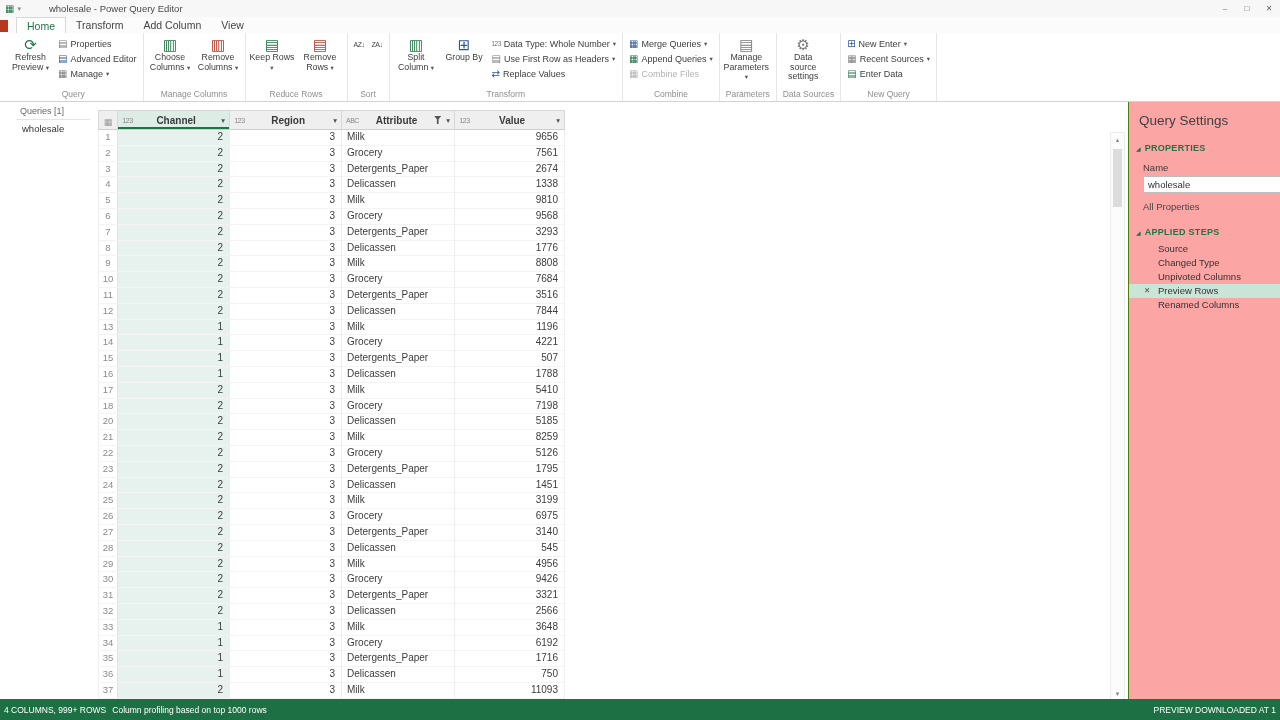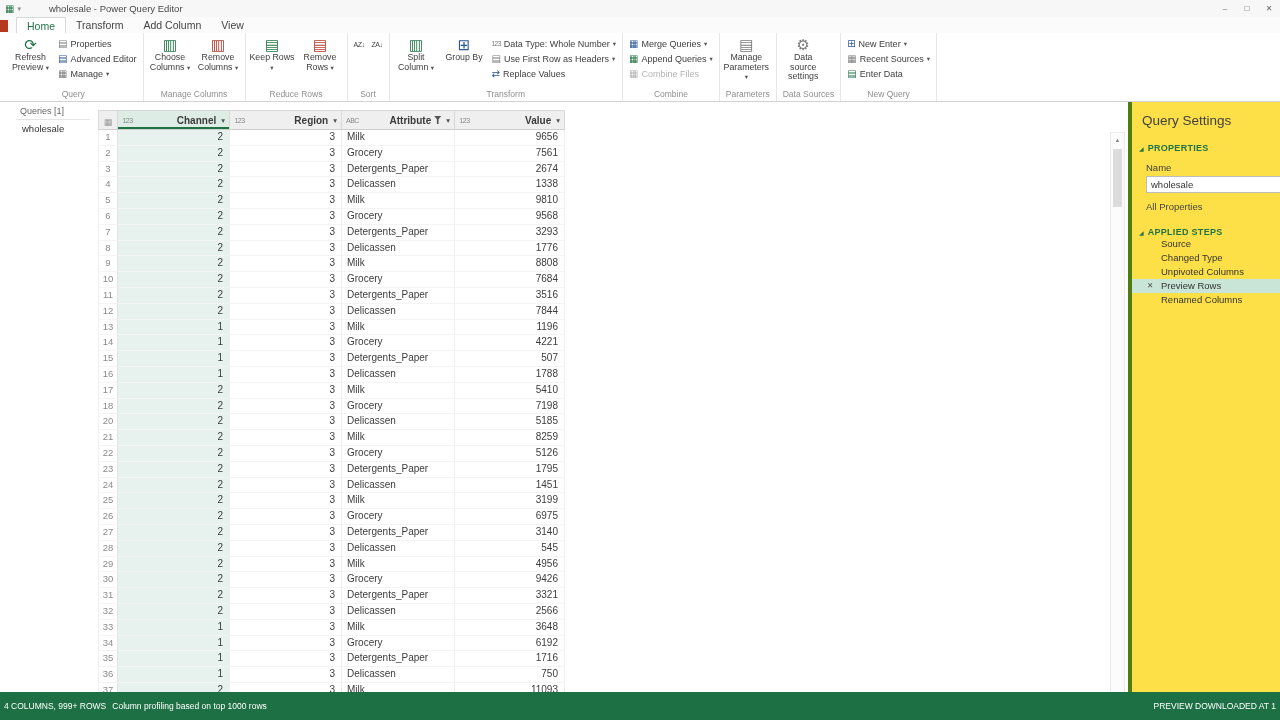--- a/index.html
+++ b/index.html
@@ -57,58 +57,58 @@
 
   .grid{position:absolute;left:90px;right:152px;top:0;bottom:0;background:#fff;overflow:hidden;}
   table.pq{border-collapse:separate;border-spacing:0;table-layout:fixed;margin:8px 0 0 8px;width:467px;}
   th{background:#efefef;border-top:1px solid #d8d8d8;border-right:1px solid #d8d8d8;
      border-bottom:1px solid #cfcfcf;padding:0;font-weight:normal;}
   th.corner{border-left:1px solid #d8d8d8;text-align:center;}
   .corner-ic{font-size:9px;color:#9a9a9a;}
   th.sel{background:#ddece5;box-shadow:inset 0 -2px 0 var(--accent,#217346);}
   .h-wrap{display:flex;align-items:center;height:17px;padding:0 3px 0 4px;gap:3px;}
   .type-ic{font-size:7px;color:#888;letter-spacing:-0.5px;min-width:11px;}
-  .col-name{font-size:10px;font-weight:700;color:#3a3a3a;flex:1;text-align:right;
+  .col-name{font-size:10px;font-weight:700;color:#3a3a3a;flex:1;text-align:center;
             white-space:nowrap;overflow:hidden;}
   .hdd{font-size:7.5px;color:#555;padding:0 1px 0 2px;}
   .funnel{width:7px;height:8px;background:#555;
           clip-path:polygon(0 0,100% 0,62% 42%,62% 100%,38% 100%,38% 42%);}
   td{font-size:10px;color:#3c3c3c;height:14.8px;line-height:14.8px;padding:0 6px 0 5px;
      border-right:1px solid #eeeeee;border-bottom:1px solid #f4f4f4;white-space:nowrap;overflow:hidden;}
   td.rn{color:#8a8a8a;text-align:center;padding:0 2px;border-right:1px solid #e3e3e3;
         border-left:1px solid #f0f0f0;font-size:9.5px;}
   .c-num{text-align:right;}
   .c-text{text-align:left;}
   .c-channel{background:var(--column-selected-bg,#e7f2ee);}
 
   .vscroll{position:absolute;top:30px;right:3px;bottom:6px;width:15px;background:#fcfcfc;
            border:1px solid #ececec;}
   .sb-btn{height:14px;display:flex;align-items:center;justify-content:center;font-size:6px;color:#8a8a8a;}
   .sb-btn.down{position:absolute;bottom:0;left:0;right:0;}
   .sb-thumb{position:absolute;top:16px;left:2px;right:2px;height:58px;background:#dcdcdc;}
 
   
-  .settings{position:absolute;right:0;top:0;bottom:0;width:152px;background:#fde047;
-            border-left:4px solid #4d7c0f;overflow:hidden;}
+  .settings{position:absolute;right:0;top:0;bottom:0;width:152px;background:#fca5a5;
+            border-left:1px solid #4d7c0f;overflow:hidden;}
   .qs-title{font-size:13.5px;color:#404040;padding:11px 0 0 10px;}
   .qs-sec{display:flex;align-items:center;gap:4px;padding-left:7px;margin-top:15px;}
   .tri{font-size:6px;color:var(--accent,#217346);}
   .qs-sec-label{font-size:9px;font-weight:700;color:var(--accent,#217346);letter-spacing:.3px;}
   .qs-name-label{font-size:9.5px;color:#3c3c3c;margin:9px 12px 0 14px;}
   .qs-name-input{display:block;margin:3px 0 0 14px;width:152px;height:17px;border:1px solid #bdbdbd;
                  font-size:9.5px;padding:0 4px;color:#333;background:#fff;font-family:inherit;}
   .qs-link{font-size:9.5px;color:#444;margin:8px 0 0 14px;}
-  .steps-list{}
+  .steps-list{margin-top:5px;}
   .step{position:relative;height:14px;line-height:14px;font-size:9.5px;color:#333;
         padding-left:29px;white-space:nowrap;}
   .step.sel{background:var(--step-selected-bg,#c9e5d8);}
   .step-x{position:absolute;left:15px;top:0;font-size:7.5px;color:#444;}
 
   
-  .statusbar{position:absolute;left:0;right:0;bottom:0;height:28px;background:var(--statusbar-bg,#1d7044);
+  .statusbar{position:absolute;left:0;right:0;bottom:0;height:21px;background:var(--statusbar-bg,#1d7044);
              display:flex;align-items:center;color:#fff;font-size:8.5px;padding:0 4px;
              white-space:nowrap;overflow:hidden;}
   .sb-prof{margin-left:6px;}
   .sb-right{margin-left:auto;}
 </style>
 </head>
 <body>
 
 <div class="titlebar">
   <span class="app-ic">▦</span>

